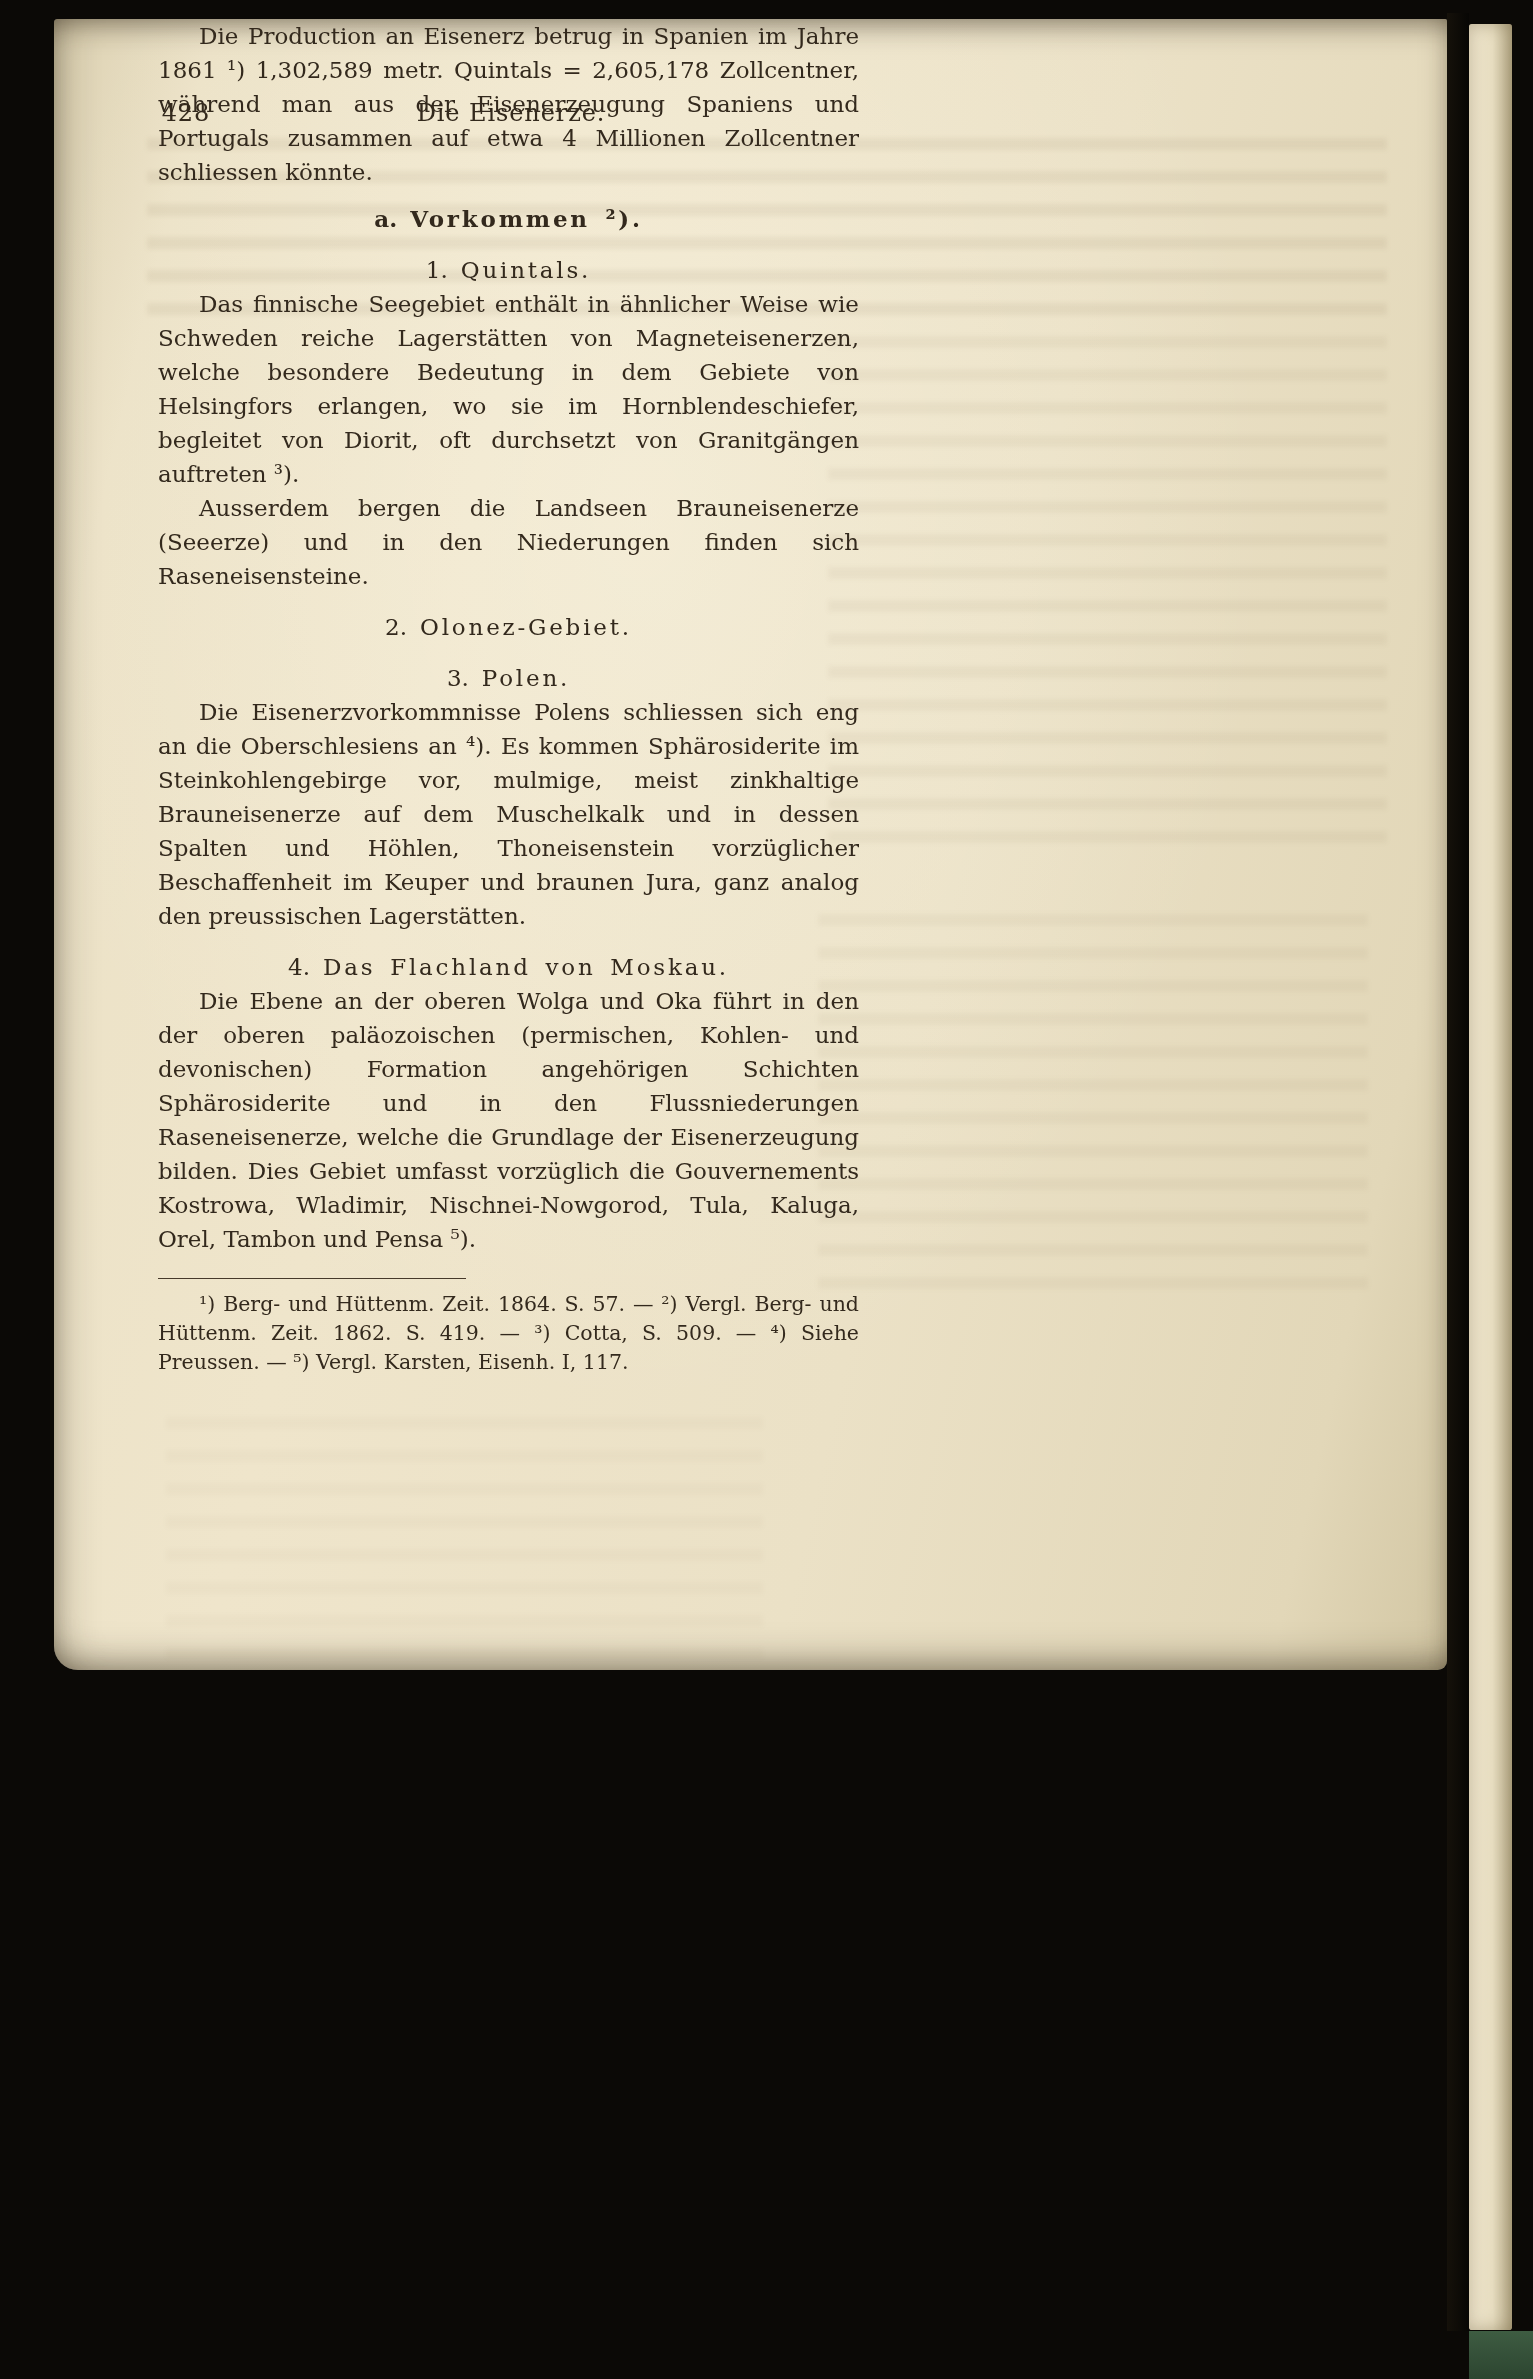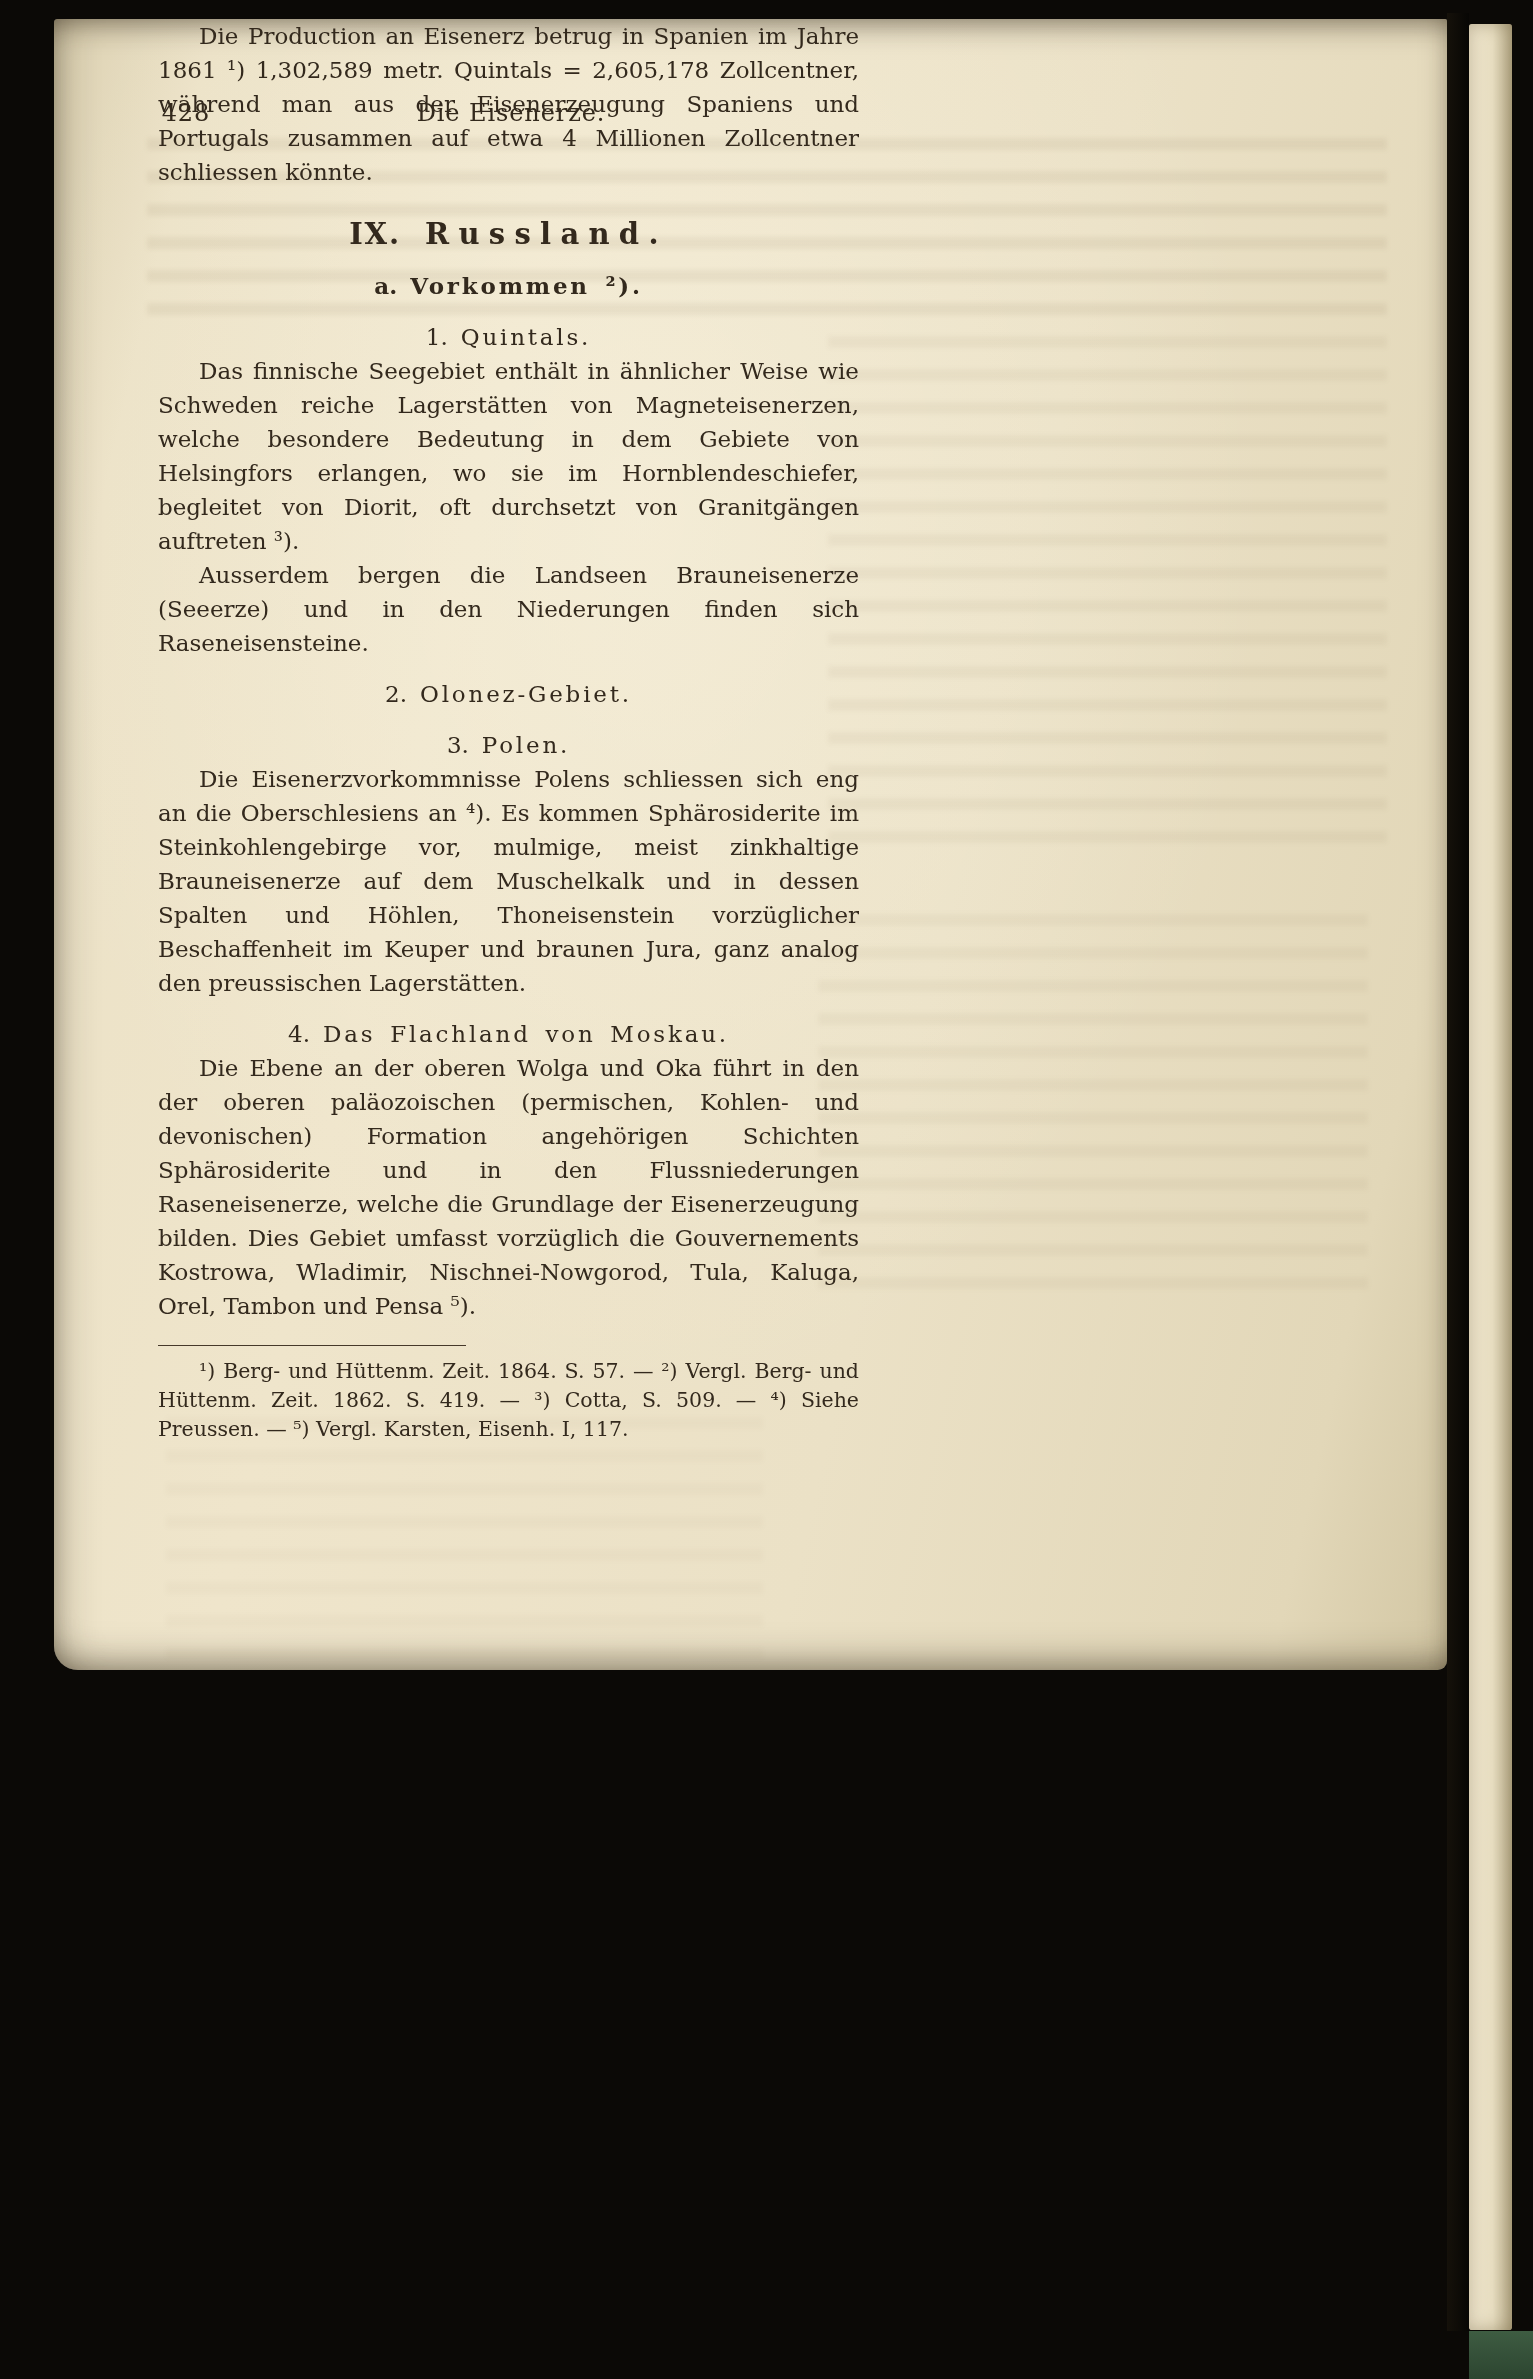--- a/index.html
+++ b/index.html
@@ -116,21 +116,20 @@
     <div class="header-row">
       <span class="page-num">428</span>
       <span class="run-title">Die Eisenerze.</span>
     </div>
 
     <div class="content">
 
 
       <p class="m-p1">Die Production an Eisenerz betrug in Spanien im Jahre 1861 ¹) 1,302,589 metr. Quintals = 2,605,178 Zollcentner, während man aus der Eisenerzeugung Spaniens und Portugals zusammen auf etwa 4 Millionen Zollcentner schliessen könnte.</p>
 
-      <h2 class="h-chapter m-russ"><span class="pre">IX.</span><span class="sperr-wide">Russland.</span></h2>
 
       <h3 class="h h-bold m-vork"><span class="pre">a.</span><span class="sperr">Vorkommen ²).</span></h3>
 
       <h4 class="h m-finn"><span class="pre">1.</span><span class="sperr">Quintals.</span></h4>
 
       <p class="m-p2">Das finnische Seegebiet enthält in ähnlicher Weise wie Schweden reiche Lagerstätten von Magneteisenerzen, welche besondere Bedeutung in dem Gebiete von Helsingfors erlangen, wo sie im Hornblendeschiefer, begleitet von Diorit, oft durchsetzt von Granitgängen auftreten ³).</p>
       <p class="m-p3">Ausserdem bergen die Landseen Brauneisenerze (Seeerze) und in den Niederungen finden sich Raseneisensteine.</p>
 
       <h4 class="h m-olonez"><span class="pre">2.</span><span class="sperr">Olonez-Gebiet.</span></h4>
 

